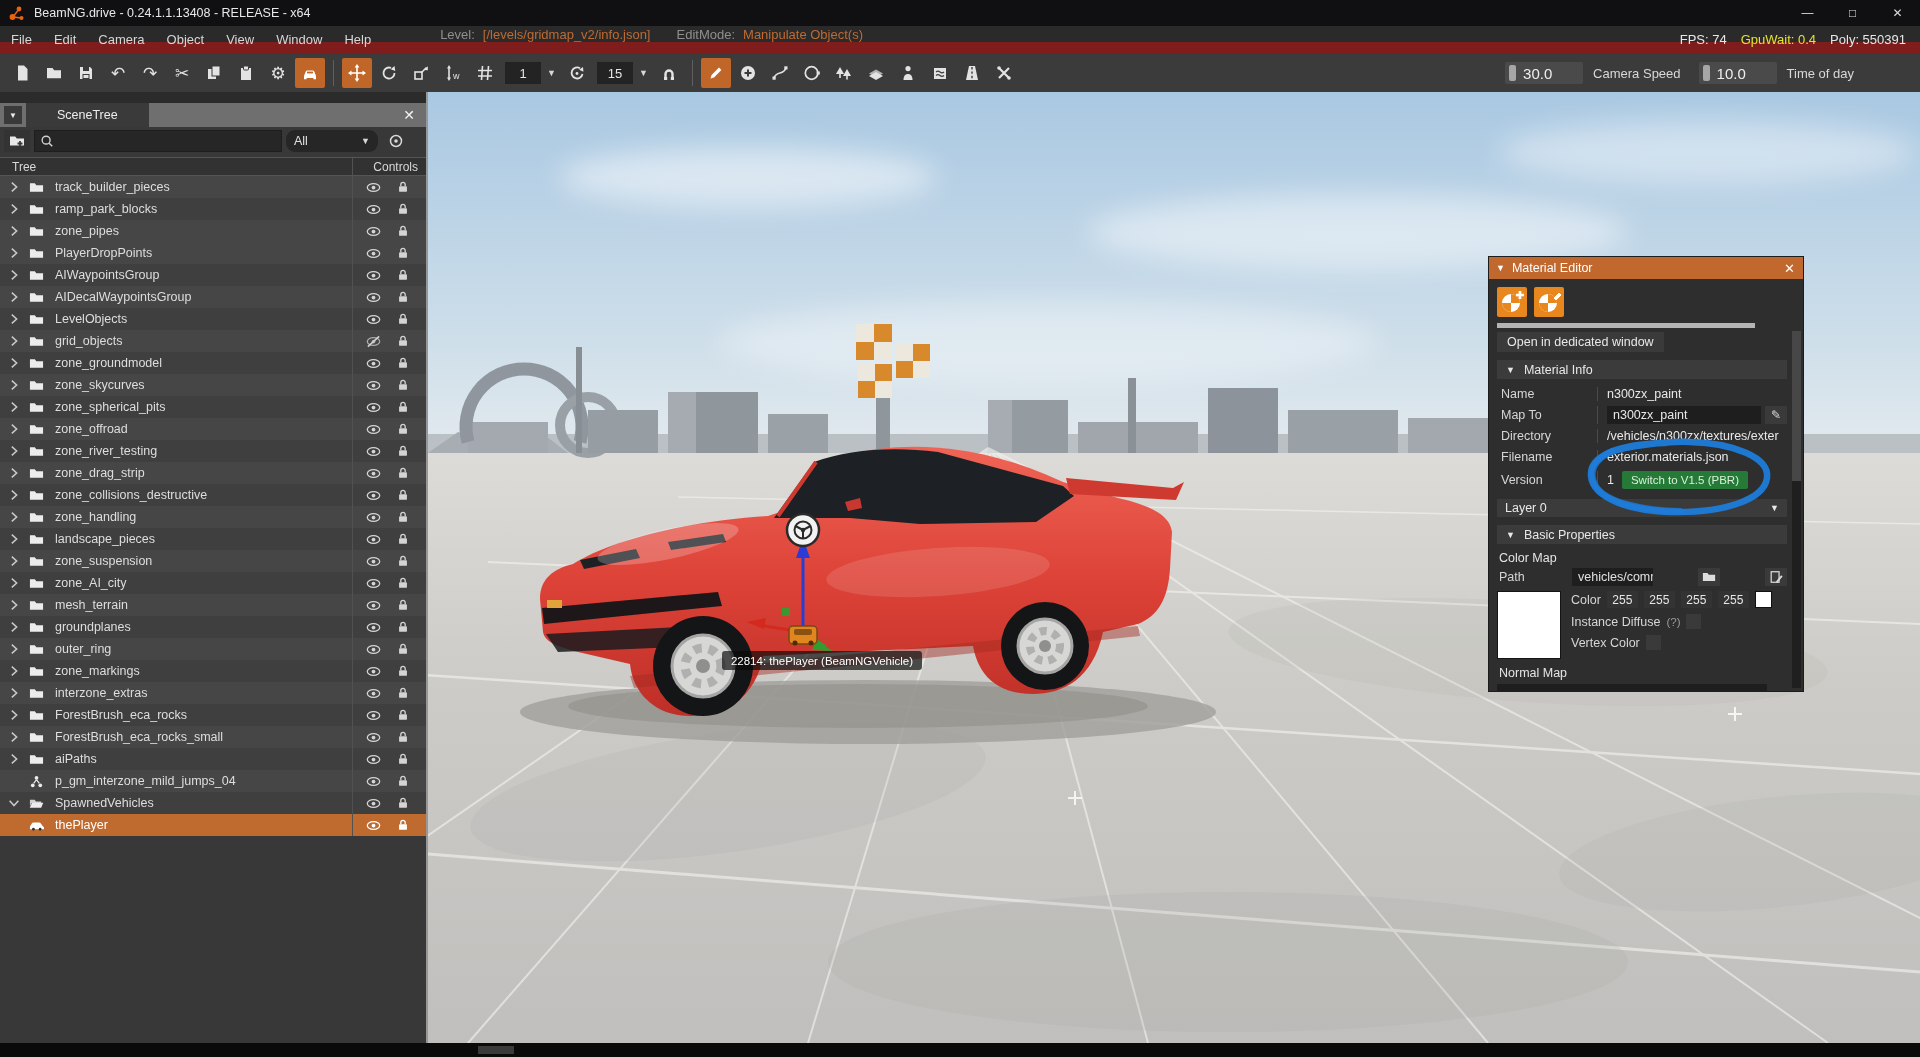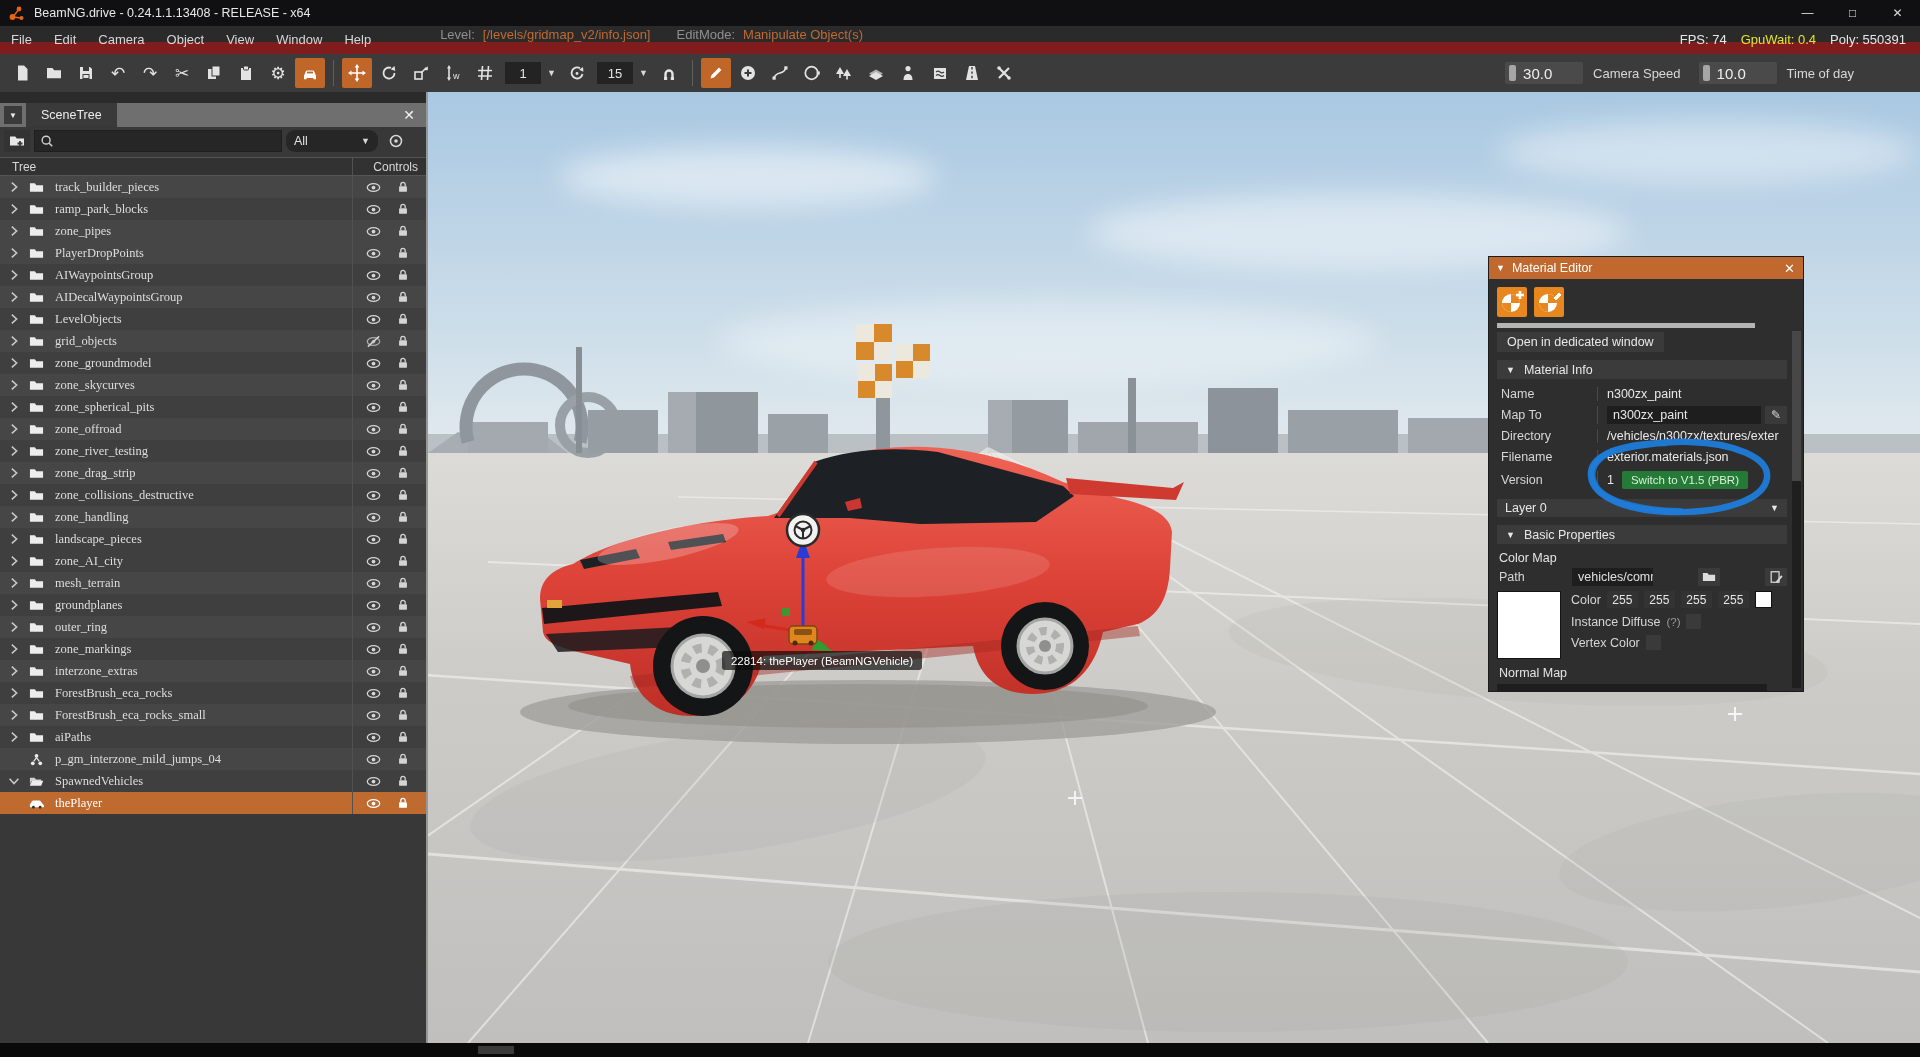--- a/index.html
+++ b/index.html
@@ -40,21 +40,21 @@
   .thumb { width:7px; height:16px; background:#a6a6a6; border-radius:2px; margin:0 7px 0 4px; }
   .sval { font-size:15px; color:#eeeeee; }
   .slabel { font-size:13px; color:#d8d8d8; margin:0 18px 0 10px; }
 
   
   .dock { left:0; top:92px; width:428px; height:951px; background:#383838; border-right:2px solid #979797; }
   .dock-gap { left:0; top:0; width:100%; height:11px; background:#2b2b2b; }
   .tabstrip { left:0; top:11px; width:100%; height:24px; background:#6f6f6f; display:flex; align-items:center; }
   .filter-box { width:18px; height:18px; background:#3a3a3a; margin-left:4px; display:flex; align-items:center;
                 justify-content:center; font-size:8px; color:#ececec; }
-  .tab { margin-left:4px; height:24px; line-height:24px; padding:0 15px; background:#3a3a3a;
+  .tab { margin-left:4px; height:24px; line-height:24px; padding:0 31px; background:#3a3a3a;
          font-size:12.5px; color:#ececec; }
   .panel-close { margin-left:auto; margin-right:11px; color:#f2f2f2; font-size:14px; }
   .searchrow { left:0; top:35px; width:100%; height:28px; display:flex; align-items:center; padding:0 4px; gap:4px; }
   .fplus-btn { width:26px; height:22px; background:#333333; display:flex; align-items:center; justify-content:center; }
   .search-box { width:248px; height:22px; background:#262626; border:1px solid #1e1e1e; display:flex; align-items:center; }
   .all-dd { width:92px; height:22px; background:#262626; display:flex; align-items:center; padding:0 8px;
             font-size:12.5px; color:#e0e0e0;border-radius:9px; }
   .all-dd .dd-caret { margin-left:auto; margin-right:0; }
   .locate-btn { width:28px; height:22px; display:flex; align-items:center; justify-content:center; }
   .colheader { left:0; top:65px; width:100%; height:19px; background:#323232; border-top:1px solid #555;
@@ -64,21 +64,21 @@
   .colheader .c-div { position:absolute; left:352px; top:0; bottom:0; width:1px; background:#525252; }
   .trows { left:0; top:84px; width:100%; }
   .trow { position:relative; height:22px; display:flex; align-items:center; font-size:12.5px;
           color:#dedede; background:#3f3f3f; }
   .trow.alt { background:#464646; }
   .trow.sel { background:#bf6a2f; color:#ffffff; }
   .chev { width:14px; margin-left:7px; display:flex; color:#c8c8c8; }
   .trow.sel .chev { color:#fff; }
   .ticon { width:16px; margin-left:8px; display:flex; color:#ececec; }
   .trow.sel .ticon { color:#ffffff; }
-  .tlabel { margin-left:10px; white-space:nowrap;font-family:Liberation Serif, serif; }
+  .tlabel { margin-left:10px; white-space:nowrap; }
   .controls { position:absolute; left:352px; top:0; bottom:0; width:74px; display:flex; align-items:center;
               gap:15px; padding-left:13px; border-left:1px solid #515151; color:#d4d4d4; }
   .trow.sel .controls { color:#fff; }
   .icon14 { width:15px; height:15px; }
   .icon13 { width:14px; height:14px; }
 
   
   .viewport { left:428px; top:92px; width:1492px; height:951px; }
 
   
@@ -928,20 +928,41 @@
           <span class="tlabel">landscape_pieces</span>
           <span class="controls">
             <svg class="icon14" viewBox="0 0 16 16">
               <use href="#i-eye"></use>
             </svg>
             <svg class="icon13" viewBox="0 0 16 16">
               <use href="#i-lock"></use>
             </svg>
           </span>
         </div>
+        <div class="trow alt">
+          <span class="chev">
+            <svg class="icon13" viewBox="0 0 16 16">
+              <use href="#i-chr"></use>
+            </svg>
+          </span>
+          <span class="ticon">
+            <svg class="icon14" viewBox="0 0 16 16">
+              <use href="#i-folder"></use>
+            </svg>
+          </span>
+          <span class="tlabel">zone_suspension</span>
+          <span class="controls">
+            <svg class="icon14" viewBox="0 0 16 16">
+              <use href="#i-eye"></use>
+            </svg>
+            <svg class="icon13" viewBox="0 0 16 16">
+              <use href="#i-lock"></use>
+            </svg>
+          </span>
+        </div>
         <div class="trow">
           <span class="chev">
             <svg class="icon13" viewBox="0 0 16 16">
               <use href="#i-chr"></use>
             </svg>
           </span>
           <span class="ticon">
             <svg class="icon14" viewBox="0 0 16 16">
               <use href="#i-folder"></use>
             </svg>

